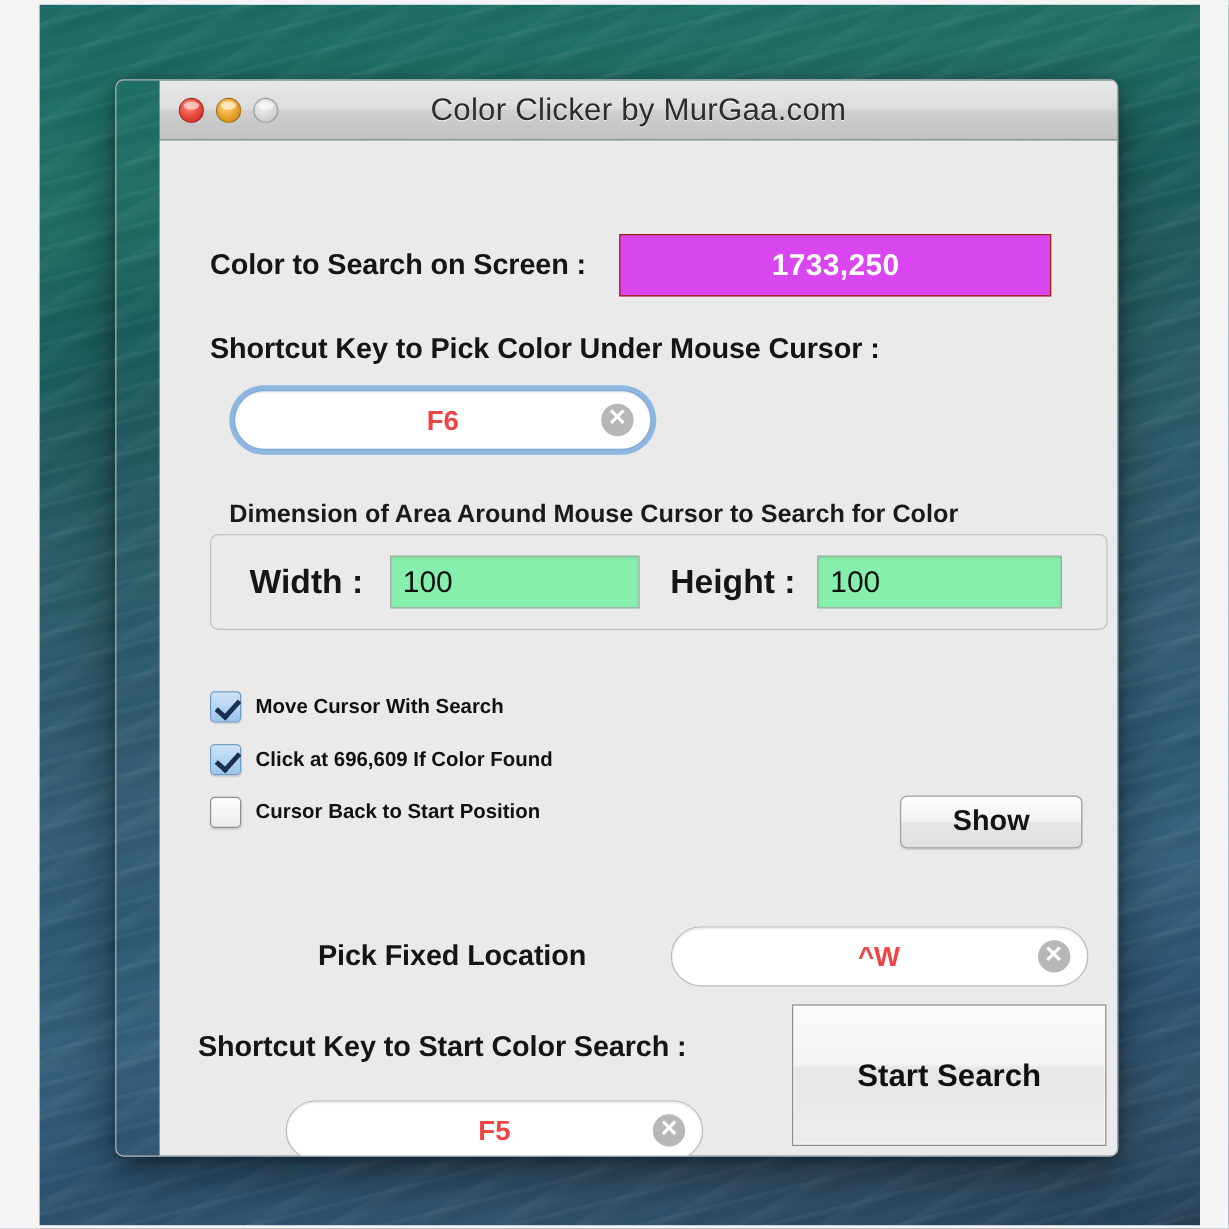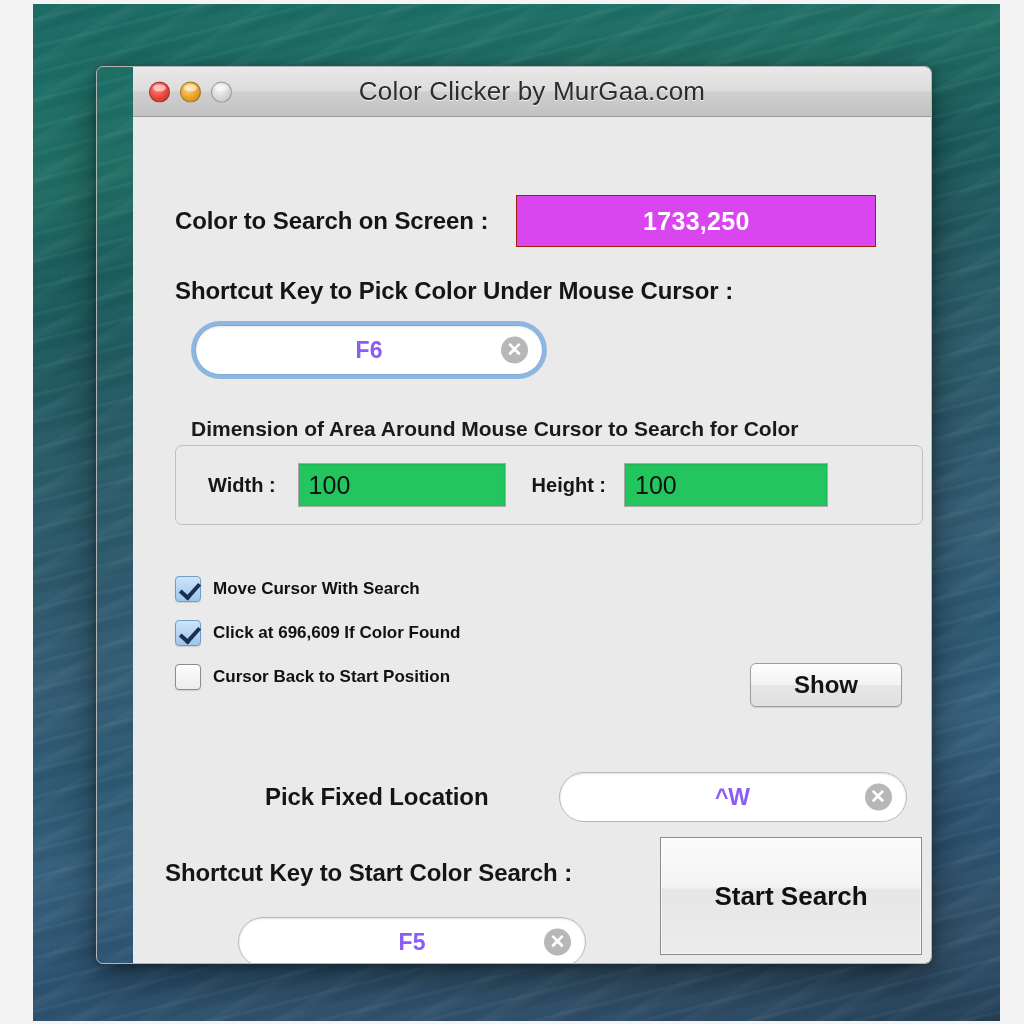--- a/index.html
+++ b/index.html
@@ -182,21 +182,21 @@
     align-items: center;
     justify-content: center;
     box-shadow: inset 0 1px 2px rgba(0,0,0,0.12);
   }
   .sfield.focused {
     border: 1px solid #7fa9d6;
     box-shadow: 0 0 0 4px rgba(110,166,220,0.75), inset 0 1px 2px rgba(0,0,0,0.10);
   }
   .sfield .sval {
     font-size: 23px;
-    color: #8b5cf6;
+    color: #ef4444;
     font-weight: bold;
   }
   .clear-x {
     position: absolute;
     right: 14px; top: 50%;
     transform: translateY(-50%);
     width: 27px; height: 27px;
     border-radius: 50%;
     background: #b7b7b7;
     color: #ffffff;
@@ -221,26 +221,26 @@
     position: absolute;
     left: 42px; top: 328px;
     width: 748px; height: 80px;
     border: 1px solid #c0c0c0;
     border-radius: 7px;
     background: #eaeaea;
     display: flex;
     align-items: center;
   }
   #dim-box .dlbl {
-    font-size: 20px;
+    font-size: 28px;
     font-weight: bold;
     color: #151515;
   }
   .tfield {
-    background: #22c55e;
+    background: #86efac;
     border: 1px solid #a8a8a8;
     height: 44px;
     display: flex;
     align-items: center;
     padding-left: 10px;
     box-shadow: inset 0 1px 2px rgba(0,0,0,0.11);
   }
   .tfield span { font-size: 25px; color: #111; }
   #width-label  { margin-left: 32px; }
   #width-input  { margin-left: 22px; width: 208px; }

